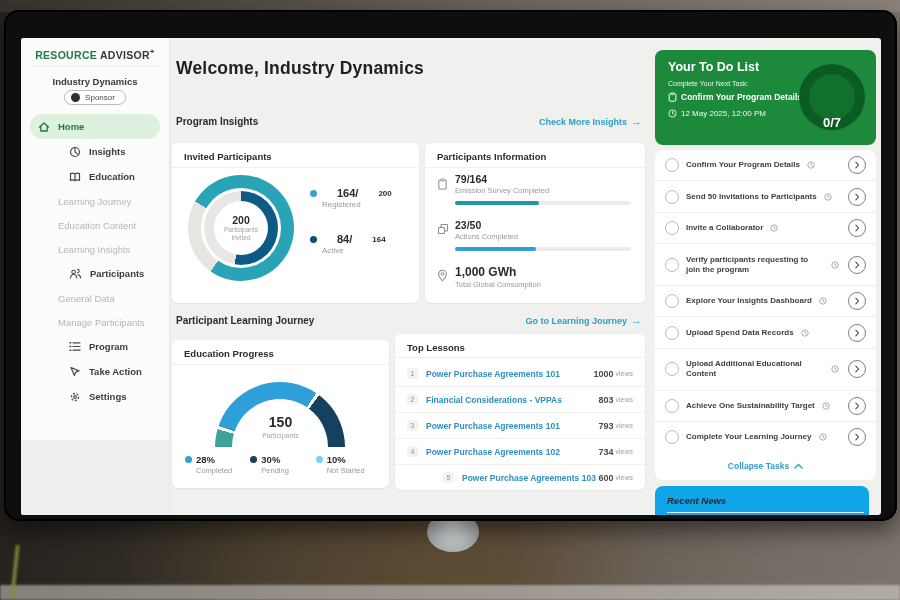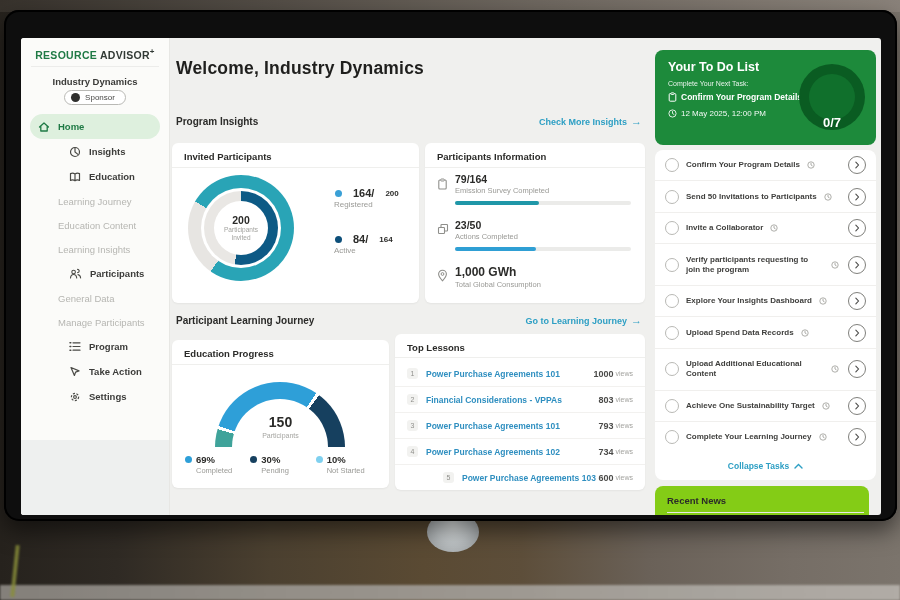--- a/index.html
+++ b/index.html
@@ -53,25 +53,25 @@
   .donut-outer{position:absolute;inset:0;border-radius:50%;
     background:conic-gradient(from 300deg,#29a4b6 0 275deg,#e7e5e2 275deg 360deg);}
   .donut-outer::after{content:"";position:absolute;inset:13px;border-radius:50%;background:#fff;}
   .donut-inner{position:absolute;inset:16px;border-radius:50%;
     background:conic-gradient(#0d5a85 0 190deg,#e9e7e4 190deg 360deg);}
   .donut-inner::after{content:"";position:absolute;inset:10px;border-radius:50%;background:#fff;}
   .donut-center{position:absolute;inset:0;display:flex;flex-direction:column;align-items:center;justify-content:center;text-align:center;}
   .donut-val{font-size:10.5px;font-weight:bold;color:#2b2b29;}
   .donut-lab{font-size:6.5px;color:#a3a39f;width:52px;line-height:1.3;}
   .leg-entry{position:absolute;left:138px;}
-  .leg-row{display:flex;align-items:center;gap:11px;margin-left:25px;}
+  .leg-row{display:flex;align-items:center;gap:20px;}
   .leg-dot{width:7px;height:7px;border-radius:50%;}
   .leg-val{font-size:11px;font-weight:bold;color:#2b2b29;}
   .leg-of{font-size:8px;font-weight:bold;color:#2b2b29;}
-  .leg-lab{font-size:8px;color:#9a9a96;margin-left:24px;margin-top:1px;}
+  .leg-lab{font-size:8px;color:#9a9a96;margin-left:12px;margin-top:1px;}
   
   .stat-icon{position:absolute;left:12px;}
   .stat-val{position:absolute;left:30px;font-size:10.5px;font-weight:bold;color:#2b2b29;}
   .stat-lab{position:absolute;left:30px;font-size:7.5px;color:#9a9a96;}
   .bar{position:absolute;left:30px;width:176px;height:4px;border-radius:2px;background:#ebebe9;}
   .bar-fill{height:4px;border-radius:2px;}
   
   .gauge-wrap{left:43px;top:42px;width:130px;height:65px;overflow:hidden;}
   .gauge{width:130px;height:130px;border-radius:50%;position:relative;
     background:conic-gradient(from 270deg,#3fa39a 0 16deg,#fff 16deg 19deg,#2e9fd8 19deg 124deg,#fff 124deg 127deg,#16405f 127deg 180deg,transparent 180deg 360deg);}
@@ -106,21 +106,21 @@
   .tasks-card{position:absolute;left:0;top:112px;width:221px;height:330px;background:#fff;border-radius:8px;display:flex;flex-direction:column;}
   .task{display:flex;align-items:center;gap:7px;padding:0 10px;border-bottom:1px solid #f0efed;cursor:pointer;}
   .task.h1{height:31px;} .task.h2{height:42px;}
   .chk{flex:0 0 auto;width:12px;height:12px;border:1.4px solid #b9b9b5;border-radius:50%;background:#fff;}
   .task-lab{font-size:8px;font-weight:bold;color:#3f3f3d;line-height:1.25;max-width:138px;}
   .task-clock{flex:0 0 auto;}
   .chev-btn{flex:0 0 auto;margin-left:auto;width:16px;height:16px;border:1.4px solid #80807c;border-radius:50%;
     display:flex;align-items:center;justify-content:center;background:#fff;}
   .collapse-row{height:28px;display:flex;align-items:center;justify-content:center;gap:5px;
     font-size:8.5px;font-weight:bold;color:#2d9fc4;cursor:pointer;}
-  .news-card{position:absolute;left:0;top:448px;width:214px;height:44px;background:#84cc16;border-radius:8px;}
+  .news-card{position:absolute;left:0;top:448px;width:214px;height:44px;background:#0ea5e9;border-radius:8px;font-style:italic;}
   .news-title{position:absolute;left:12px;top:9px;font-size:9.5px;font-weight:bold;color:#2b2b29;}
   .news-div{position:absolute;left:12px;top:26px;width:197px;border-bottom:1px solid #e9e9e7;}
 </style>
 </head>
 <body>
 
 <div class="abs bg-top"></div>
 <div class="abs bg-main"></div>
 <div class="abs bg-bottom"></div>
 <div class="abs plant"></div>
@@ -291,21 +291,21 @@
       <div class="card-div"></div>
       <div class="abs gauge-wrap">
         <div class="gauge"></div>
       </div>
       <div class="abs gauge-num">150</div>
       <div class="abs gauge-sub">Participants</div>
       <div class="abs gauge-legend">
         <div class="gl-item">
           <div class="gl-top">
                 <span class="gl-dot" style="background-color: rgb(46, 159, 216);"></span>
-                <span>69%</span>
+                <span>28%</span>
               </div>
           <div class="gl-lab">Completed</div>
         </div>
         <div class="gl-item">
           <div class="gl-top">
                 <span class="gl-dot" style="background-color: rgb(22, 64, 95);"></span>
                 <span>30%</span>
               </div>
           <div class="gl-lab">Pending</div>
         </div>

